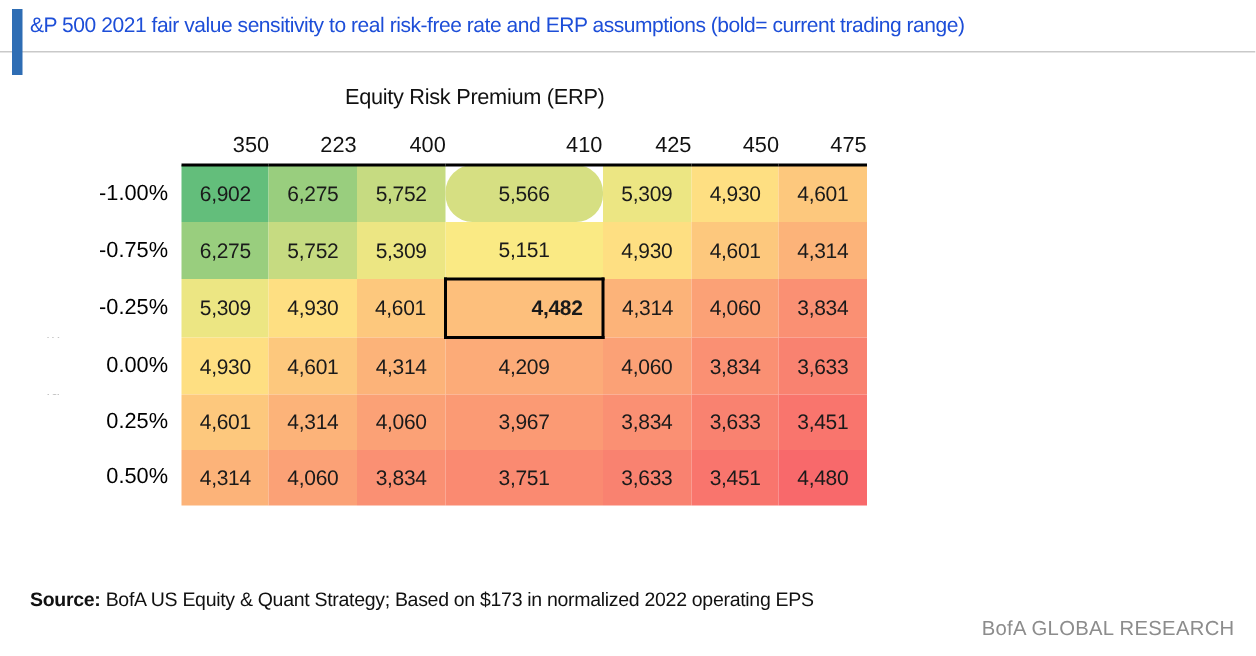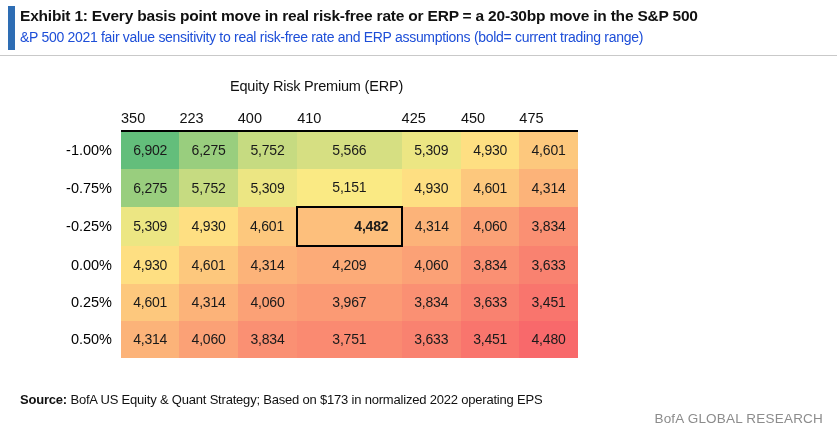--- a/index.html
+++ b/index.html
@@ -89,21 +89,21 @@
     top: 44px;
     border-collapse: collapse;
     table-layout: fixed;
   }
   table.heatmap th.colhdr {
     width: 58.4px;
     height: 26px;
     font-size: 14.5px;
     font-weight: normal;
     color: #111111;
-    text-align: left;
+    text-align: right;
     vertical-align: bottom;
     padding: 0 0 4px 0;
     background: #ffffff;
   }
   table.heatmap th.corner {
     width: 112px;
     background: #ffffff;
     padding: 0;
   }
   table.heatmap td.rowhdr {
@@ -155,21 +155,20 @@
     font-size: 13.5px;
     color: #8c8c8c;
     letter-spacing: 0.2px;
   }
 </style>
 </head>
 <body>
 
 <div class="header">
   <div class="header-accent"></div>
-  <div class="exhibit-title">Exhibit 1: Every basis point move in real risk-free rate or ERP = a 20-30bp move in the S&amp;P 500</div>
   <div class="exhibit-subtitle">&amp;P 500 2021 fair value sensitivity to real risk-free rate and ERP assumptions (bold= current trading range)</div>
 </div>
 <div class="header-rule"></div>
 
 <div class="chart-area">
   <div class="col-axis-title">Equity Risk Premium (ERP)</div>
   <div class="row-axis-title">Normalized Real Risk-Free Rate</div>
   <table class="heatmap">
     <thead>
       <tr class="header-row">
@@ -182,21 +181,21 @@
           <th class="colhdr">450</th>
           <th class="colhdr">475</th>
         </tr>
     </thead>
     <tbody>
         <tr>
           <td class="rowhdr">-1.00%</td>
           <td class="cell" style="background: rgb(99, 190, 123);">6,902</td>
           <td class="cell" style="background: rgb(153, 206, 126);">6,275</td>
           <td class="cell" style="background: rgb(198, 219, 129);">5,752</td>
-          <td class="cell" style="background: rgb(214, 223, 130);">5,566</td>
+          <td class="cell" style="background: rgb(214, 223, 130); border-radius: 18px;">5,566</td>
           <td class="cell" style="background: rgb(236, 230, 131);">5,309</td>
           <td class="cell" style="background: rgb(254, 223, 130);">4,930</td>
           <td class="cell" style="background: rgb(253, 200, 125);">4,601</td>
         </tr>
         <tr>
           <td class="rowhdr">-0.75%</td>
           <td class="cell" style="background: rgb(153, 206, 126);">6,275</td>
           <td class="cell" style="background: rgb(198, 219, 129);">5,752</td>
           <td class="cell" style="background: rgb(236, 230, 131);">5,309</td>
           <td class="cell" style="background: rgb(250, 234, 132);">5,151</td>

